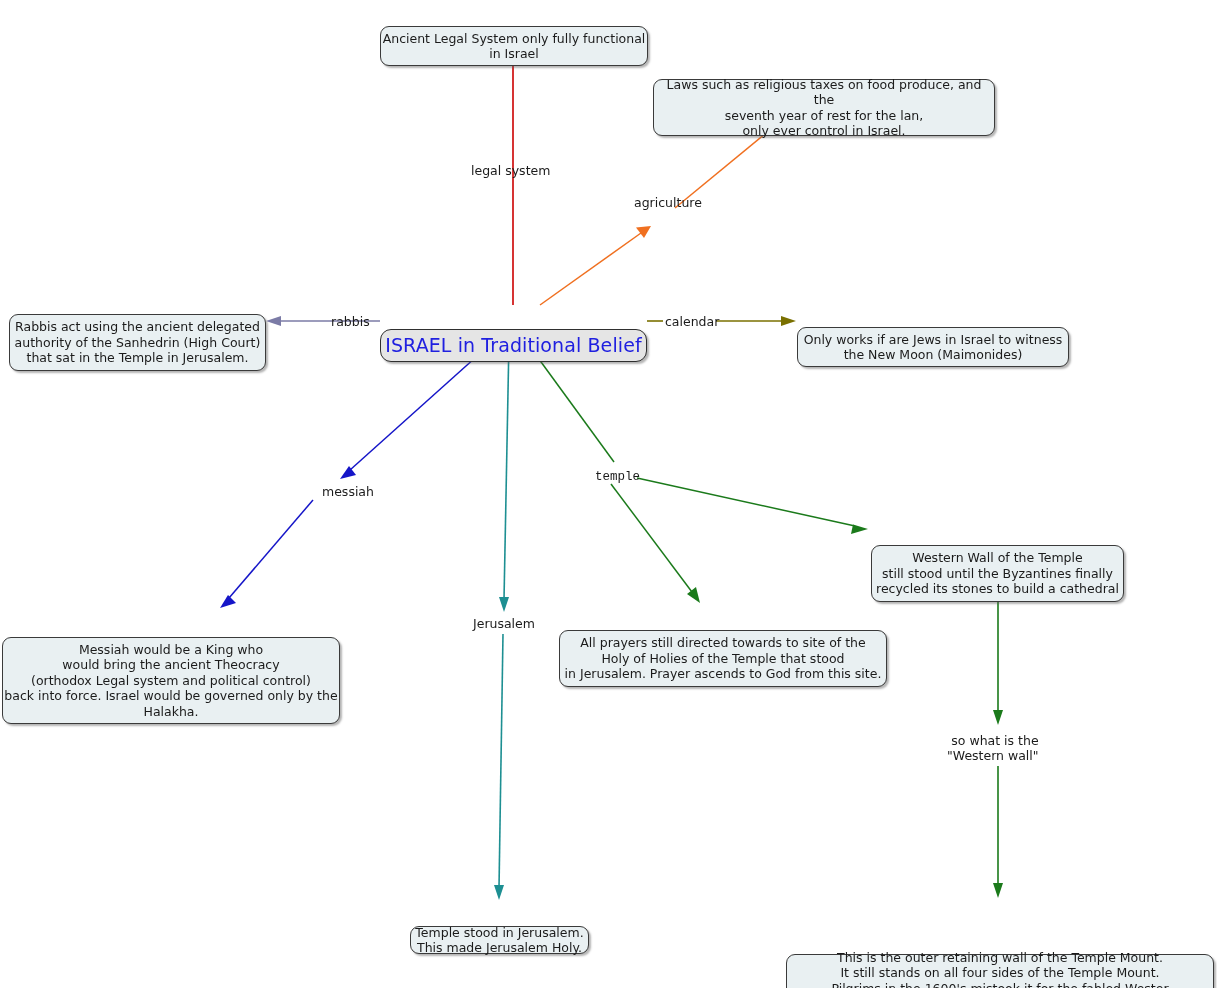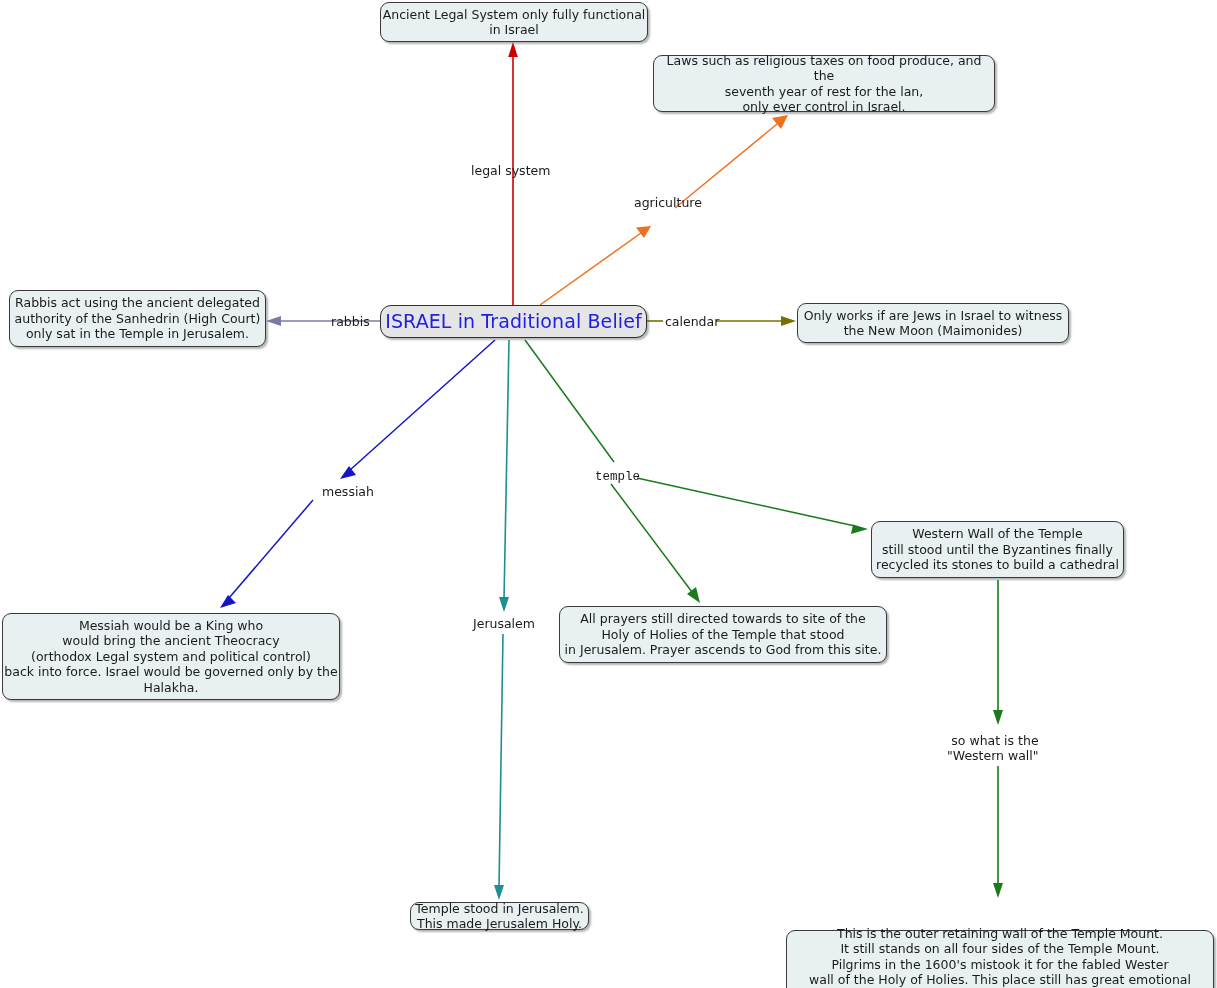--- a/index.html
+++ b/index.html
@@ -36,20 +36,21 @@
     text-align: center;
     color: #1b1b1b;
     font-size: 12.5px;
     line-height: 15.5px;
     padding: 5px 1px;
     box-shadow: 2px 2px 2px rgba(90,90,90,0.45);
     white-space: pre-line;
     display: flex;
     align-items: center;
     justify-content: center;
+    margin-top: 24px;
   }
   .node.center {
     background: #e5e5e5;
     color: #2020e0;
     font-size: 19px;
     line-height: 23px;
     border: 1.5px solid #2f2f2f;
     border-radius: 11px;
     letter-spacing: 0.1px;
   }
@@ -135,21 +136,21 @@
 
   <div class="node" style="left:653px; top:55px; width:342px; height:57px;">
     <span>Laws such as religious taxes on food produce, and the
 seventh year of rest for the lan,
 only ever control in Israel.</span>
   </div>
 
   <div class="node" style="left:9px; top:290px; width:257px; height:57px;">
     <span>Rabbis act using the ancient delegated
 authority of the Sanhedrin (High Court)
-only sat in the Temple in Jerusalem.</span>
+that sat in the Temple in Jerusalem.</span>
   </div>
 
   <div class="node center" style="left:380px; top:305px; width:267px; height:33px;">
     <span>ISRAEL in Traditional Belief</span>
   </div>
 
   <div class="node" style="left:797px; top:303px; width:272px; height:40px;text-align:center;">
     <span>Only works if are Jews in Israel to witness
 the New Moon (Maimonides)</span>
   </div>

